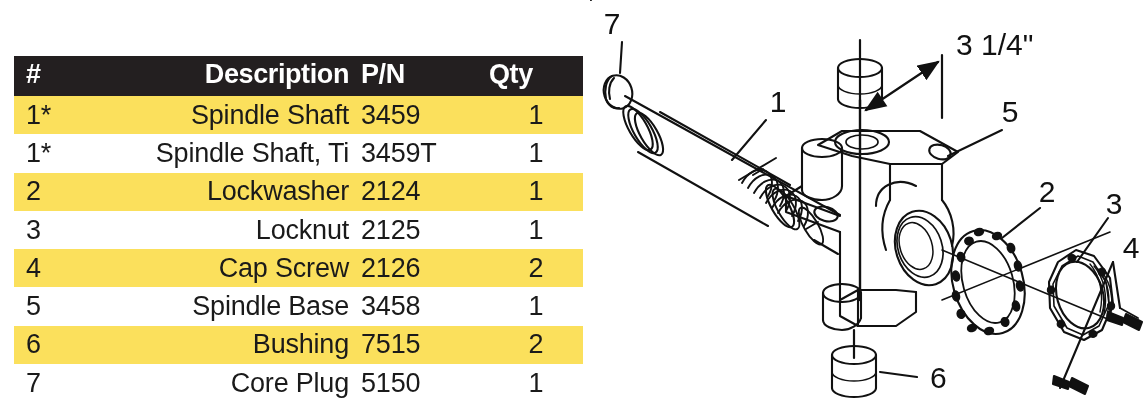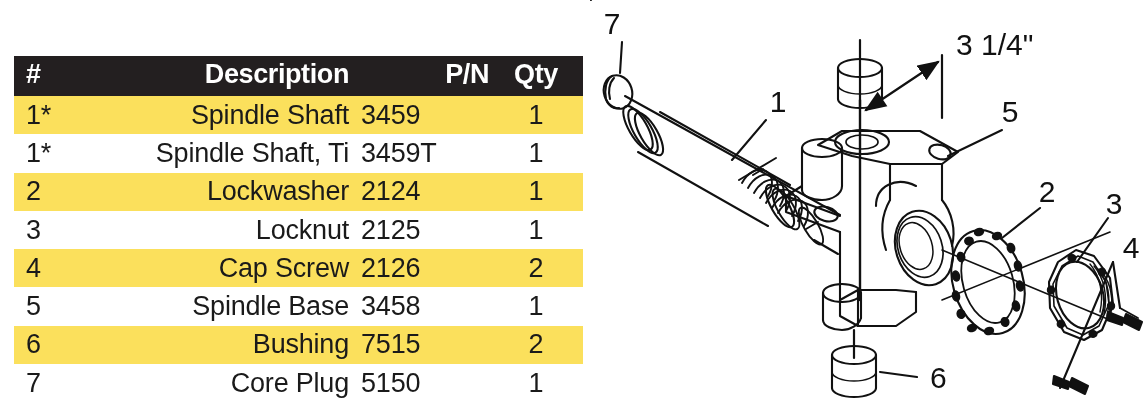--- a/index.html
+++ b/index.html
@@ -41,22 +41,22 @@
   tr.hl td { background:#fbe05c; }
   tr.nohl td { background:#ffffff; }
 
   .col-num   { width:80px;  text-align:left; padding-left:12px !important; }
   .col-desc  { width:255px; text-align:right; padding-left:14px !important; }
   .col-pn    { width:140px; text-align:left; padding-left:12px !important; }
   .col-qty   { width:94px;  text-align:center; }
 
   thead .col-num  { text-align:left; padding-left:12px; }
   thead .col-desc { text-align:right; padding-left:14px; }
-  thead .col-pn   { text-align:right; padding-left:12px; }
-  thead .col-qty  { text-align:center; }
+  thead .col-pn   { text-align:left; padding-left:12px; }
+  thead .col-qty  { text-align:left; }
 
   
   #diagram { position:absolute; left:590px; top:0; width:557px; height:405px; }
   #diagram svg { display:block; }
   .lbl {
     font-family:"Liberation Sans", sans-serif;
     font-size:30px;
     fill:#111111;
     font-weight:400;
   }

